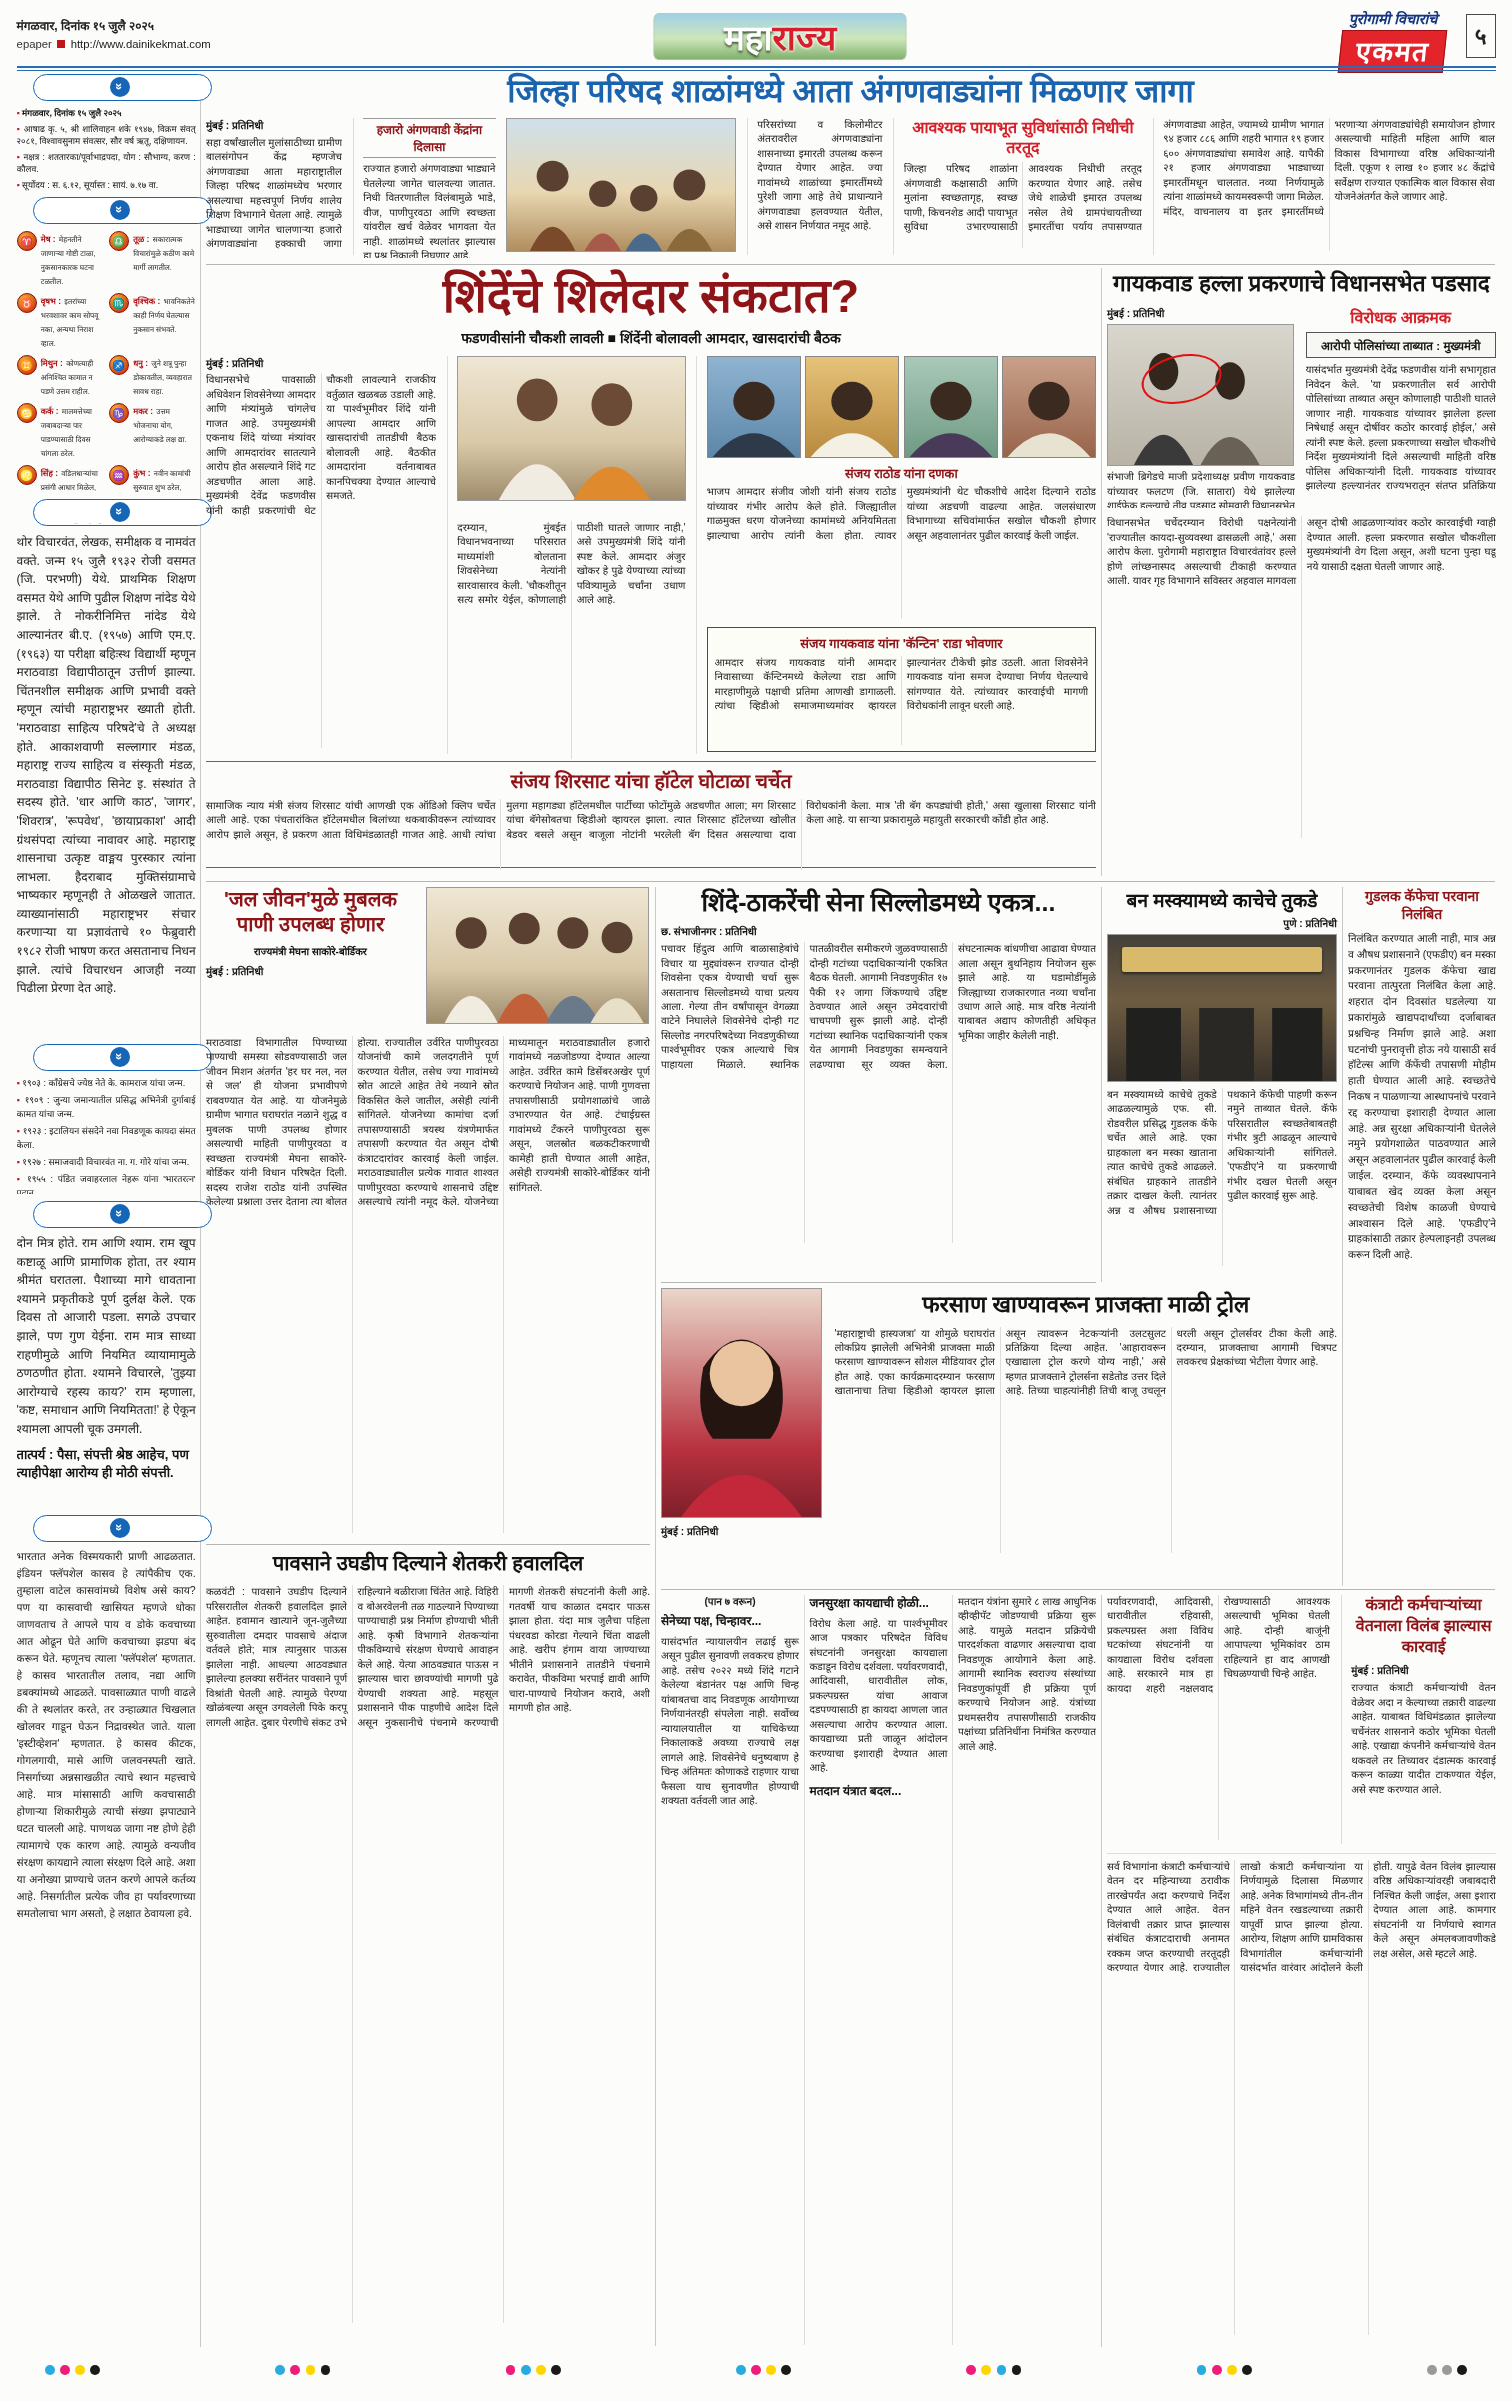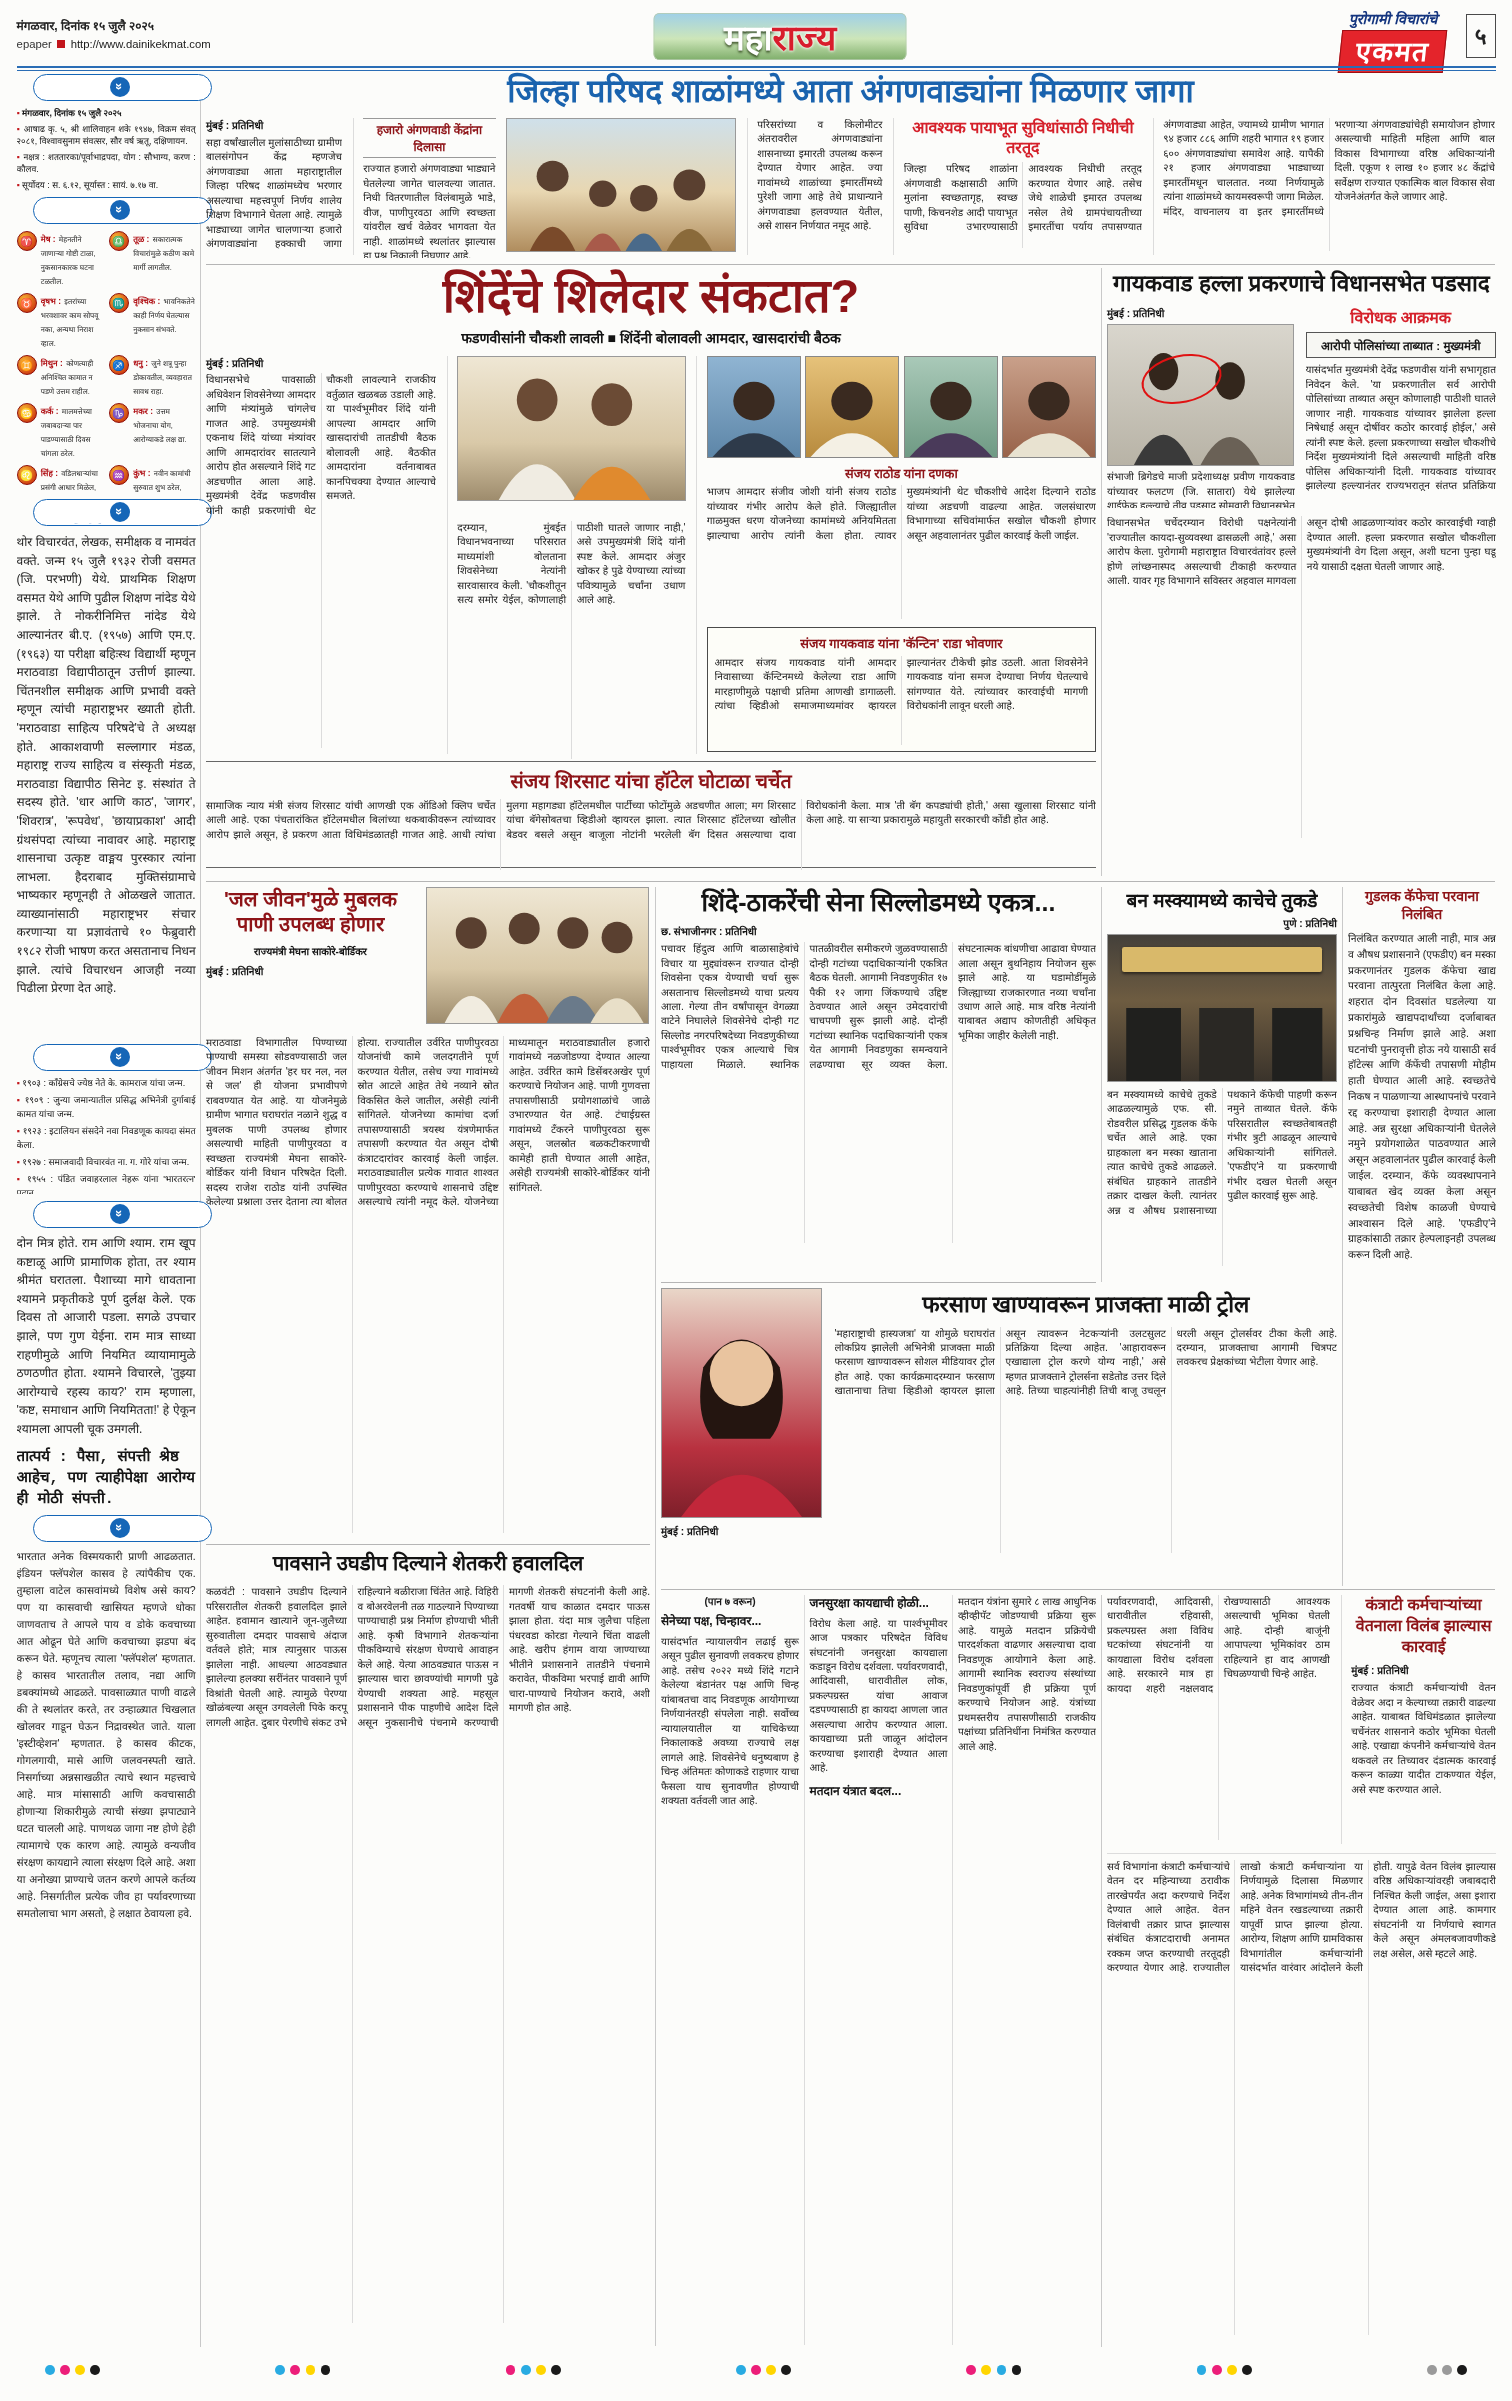--- a/index.html
+++ b/index.html
@@ -43,21 +43,21 @@
   .pan-line:first-child { font-weight:bold; }
   .z-grid { display:grid; grid-template-columns:1fr 1fr; gap:6px 6px; }
   .z-item { display:flex; gap:3.8px; align-items:flex-start; }
   .z-ic { width:20.3px; height:20.3px; border-radius:50%; background:radial-gradient(circle at 35% 30%,#f7b733,#c21807); color:#fff; font-size:10.5px;
     display:flex; align-items:center; justify-content:center; flex:none; border:0.8px solid #8e0e08; }
   .z-sign { color:#b01116; font-weight:bold; font-size:8.3px; }
   .z-txt { font-size:7.4px; line-height:1.28; color:#222; text-align:justify; }
   .sb-par { font-size:12px; line-height:1.55; text-align:justify; color:#1d1d1d; }
   .din-item { font-size:9px; line-height:1.5; margin-bottom:3.8px; text-align:justify; }
   .din-item::before { content:"▪ "; color:#c2151b; }
-  .jm-foot { font-size:15px; font-weight:bold; margin-top:6px;font-family:Liberation Mono, monospace; }
+  .jm-foot { font-size:13px; font-weight:bold; margin-top:6px; }
 
   
   .bt { font-size:10.2px; line-height:1.42; text-align:justify; color:#1b1b1b; overflow:hidden; }
   .byline { font-size:10.2px; font-weight:bold; margin-bottom:3.8px; }
   .cols2 { column-count:2; column-gap:10.5px; column-rule:0.8px solid #dcdcdc; }
   .cols3 { column-count:3; column-gap:10.5px; column-rule:0.8px solid #dcdcdc; }
   .row { display:flex; gap:10.5px; }
   .row > * + * { border-left:0.8px solid #dcdcdc; padding-left:9.8px; }
   .noL > * + * { border-left:none; padding-left:0; }
 

